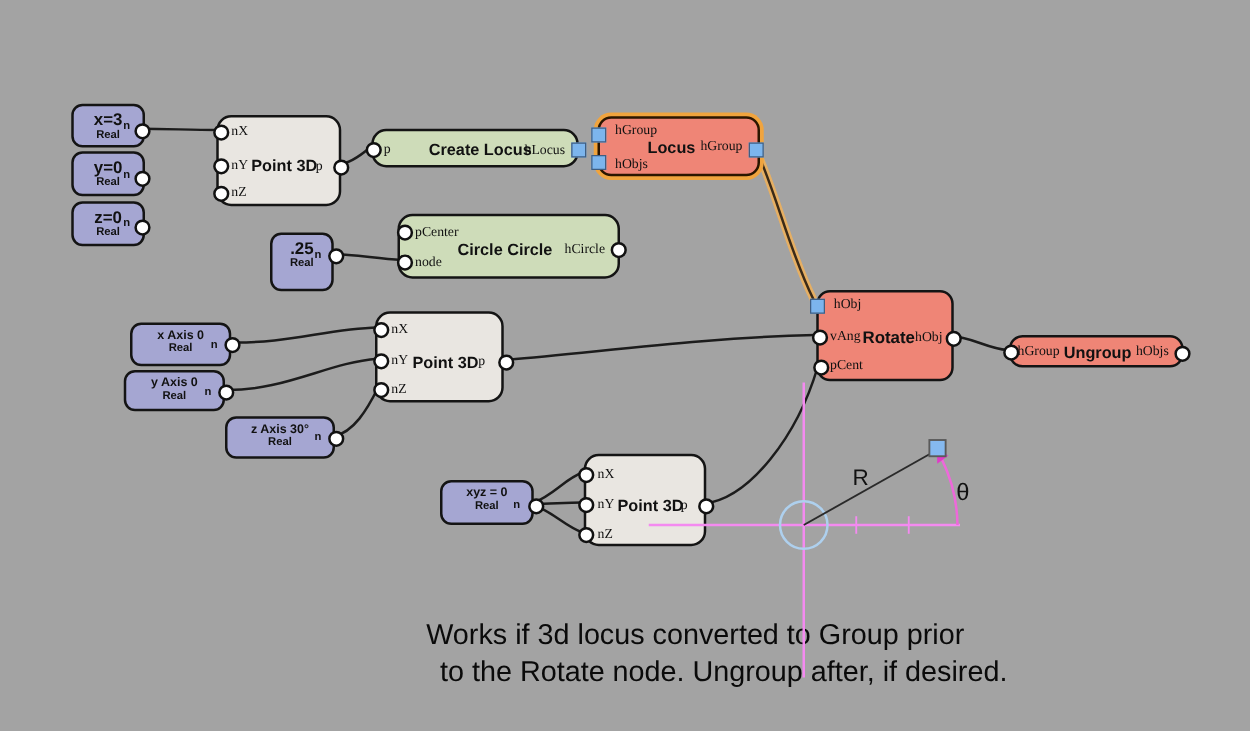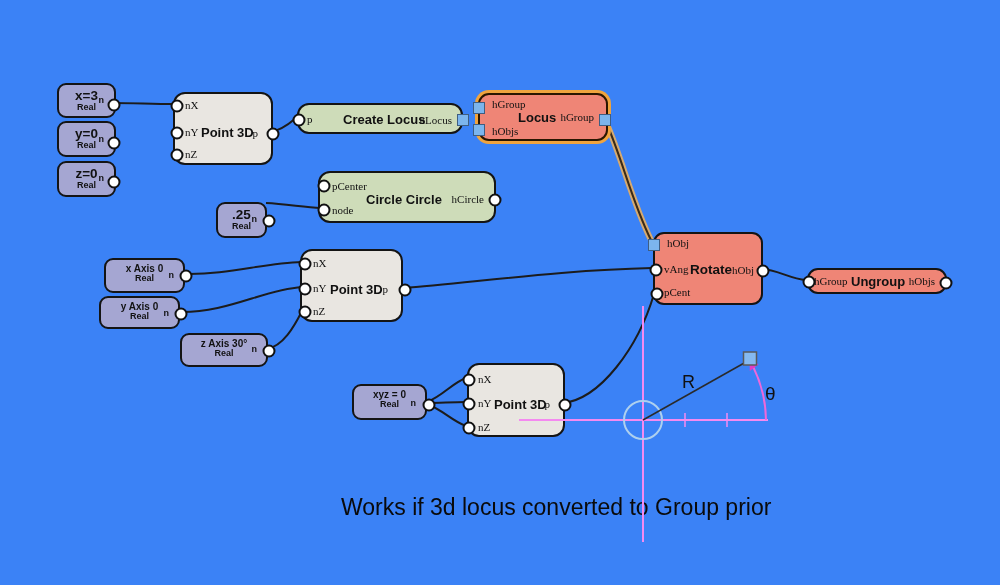--- a/index.html
+++ b/index.html
@@ -1,18 +1,18 @@
 <!DOCTYPE html>
 <html><head>
 <meta charset="utf-8">
 <style>
   html,body{margin:0;padding:0;}
   #canvas{
     position:relative;width:1000px;height:585px;overflow:hidden;
-    background:#3b82f6;font-family:"Liberation Sans",sans-serif;color:#111;
+    background:#a3a3a3;font-family:"Liberation Sans",sans-serif;color:#111;
   }
   svg{position:absolute;left:0;top:0;}
   #wires{z-index:1;}
   #overlay{z-index:3;pointer-events:none;}
   .node{position:absolute;box-sizing:border-box;border:2px solid #141414;z-index:2;}
   .real{background:#a5a6d2;border-radius:9px;}
   .op{background:#e9e6e1;border-radius:12px;}
   .green{background:#cedcb9;border-radius:12px;}
   .salmon{background:#ef8576;border-radius:11px;}
   .selected{border:2px solid #2b1600;box-shadow:0 0 0 3px #f0a43e;}
@@ -66,21 +66,21 @@
     <span class="pc" style="left:55px;top:20px"></span>
   </div>
 
   <div class="node real" style="left:57px;top:161px;width:59px;height:36px">
     <div class="rv">z=0</div>
     <div class="rt">Real</div>
     <span class="pn" style="right:10px;top:10px">n</span>
     <span class="pc" style="left:55px;top:19px"></span>
   </div>
 
-  <div class="node real" style="left:216px;top:202px;width:51px;height:36px">
+  <div class="node real" style="left:216px;top:186px;width:51px;height:47px">
     <div class="rv">.25</div>
     <div class="rt">Real</div>
     <span class="pn" style="right:8px;top:10px">n</span>
     <span class="pc" style="left:51px;top:17px"></span>
   </div>
 
   <div class="node real" style="left:104px;top:258px;width:81px;height:35px">
     <div class="rv sm">x Axis 0</div>
     <div class="rt">Real</div>
     <span class="pn" style="right:9px;top:10px">n</span>
@@ -200,14 +200,15 @@
     <circle cx="643" cy="420" r="19" fill="none" stroke="#aed0ee" stroke-width="2"></circle>
     <path d="M766,420 A123,123 0 0 0 753.5,367.5" fill="none" stroke="#ee68da" stroke-width="2"></path>
     <polygon points="749.5,357.5 758.5,364.5 749.8,371" fill="#e03cc8"></polygon>
     <line x1="643" y1="420" x2="746" y2="362" stroke="#2a2a2a" stroke-width="1.5"></line>
     <rect x="743.5" y="352" width="13" height="13" fill="#85b9f0" stroke="#5a5a5a" stroke-width="1.5"></rect>
     <text x="682" y="388" font-size="18" fill="#111" font-family="Liberation Sans, sans-serif">R</text>
     <text x="765" y="400" font-size="19" fill="#111" font-family="Liberation Sans, sans-serif">θ</text>
   </svg>
 
   <div class="ann" style="left:341px;top:494px">Works if 3d locus converted to Group prior</div>
+  <div class="ann" style="left:352px;top:524px">to the Rotate node. Ungroup after, if desired.</div>
 
 </div>
 
 </body></html>

